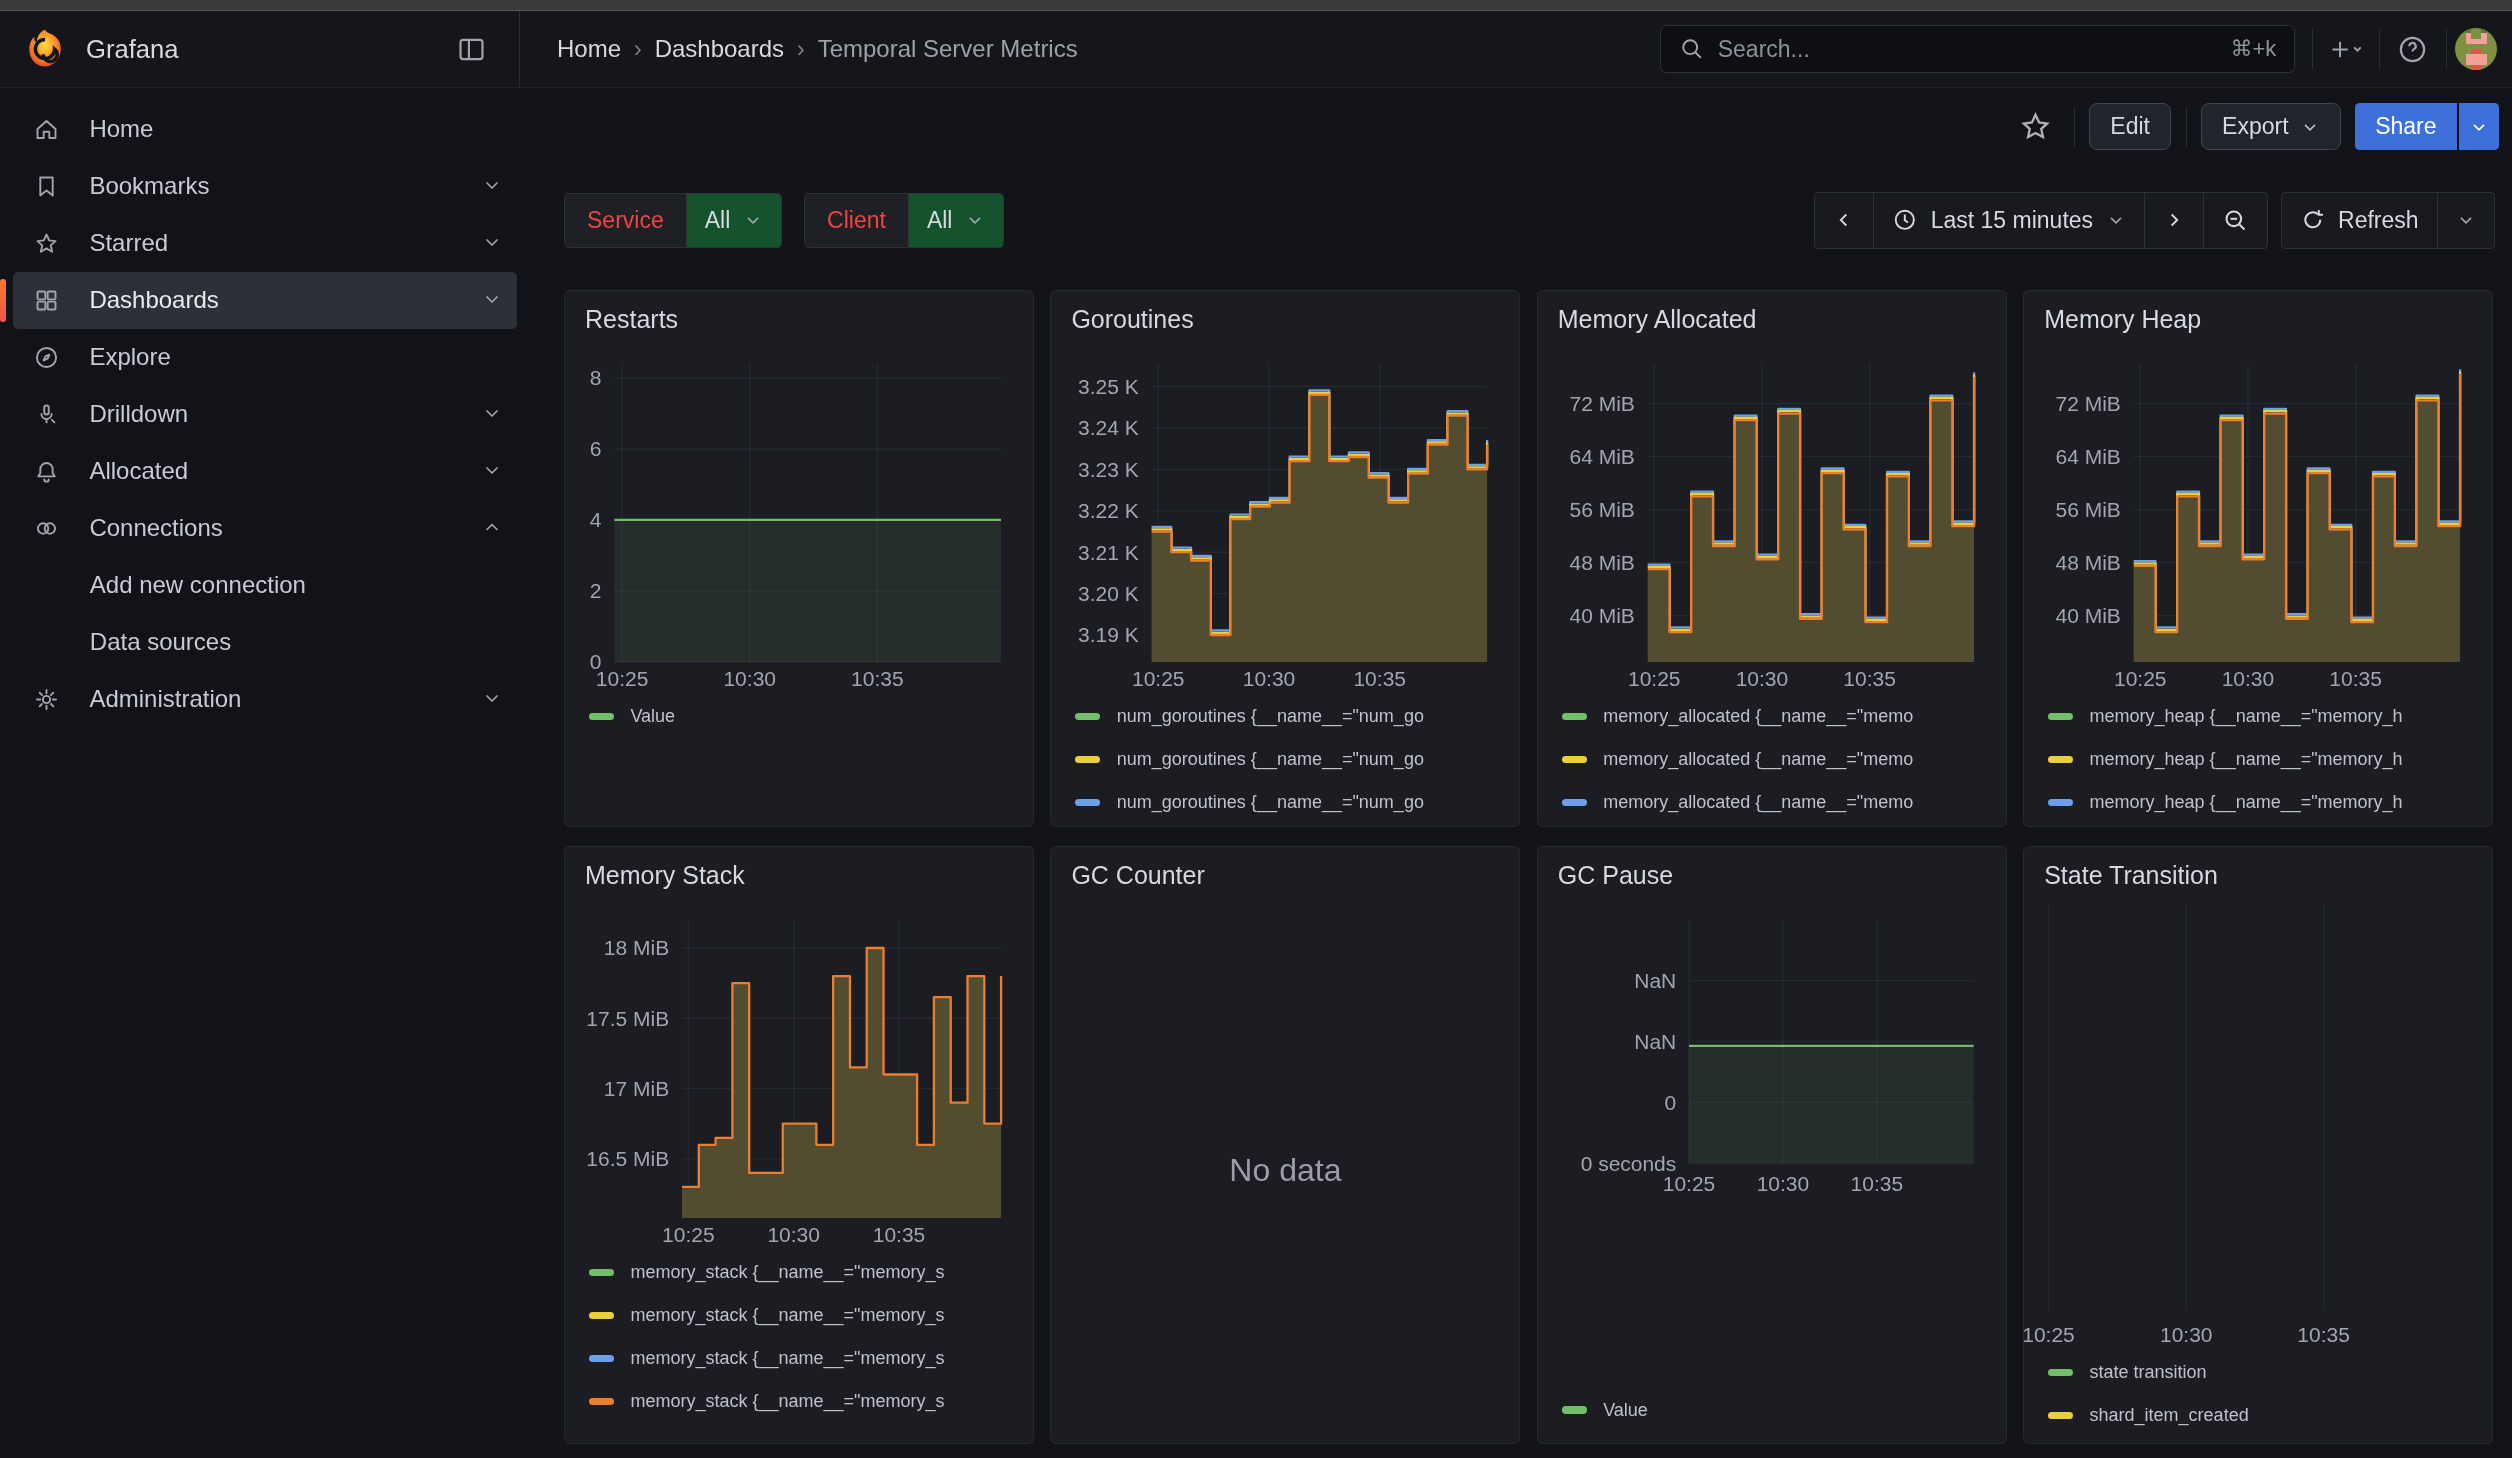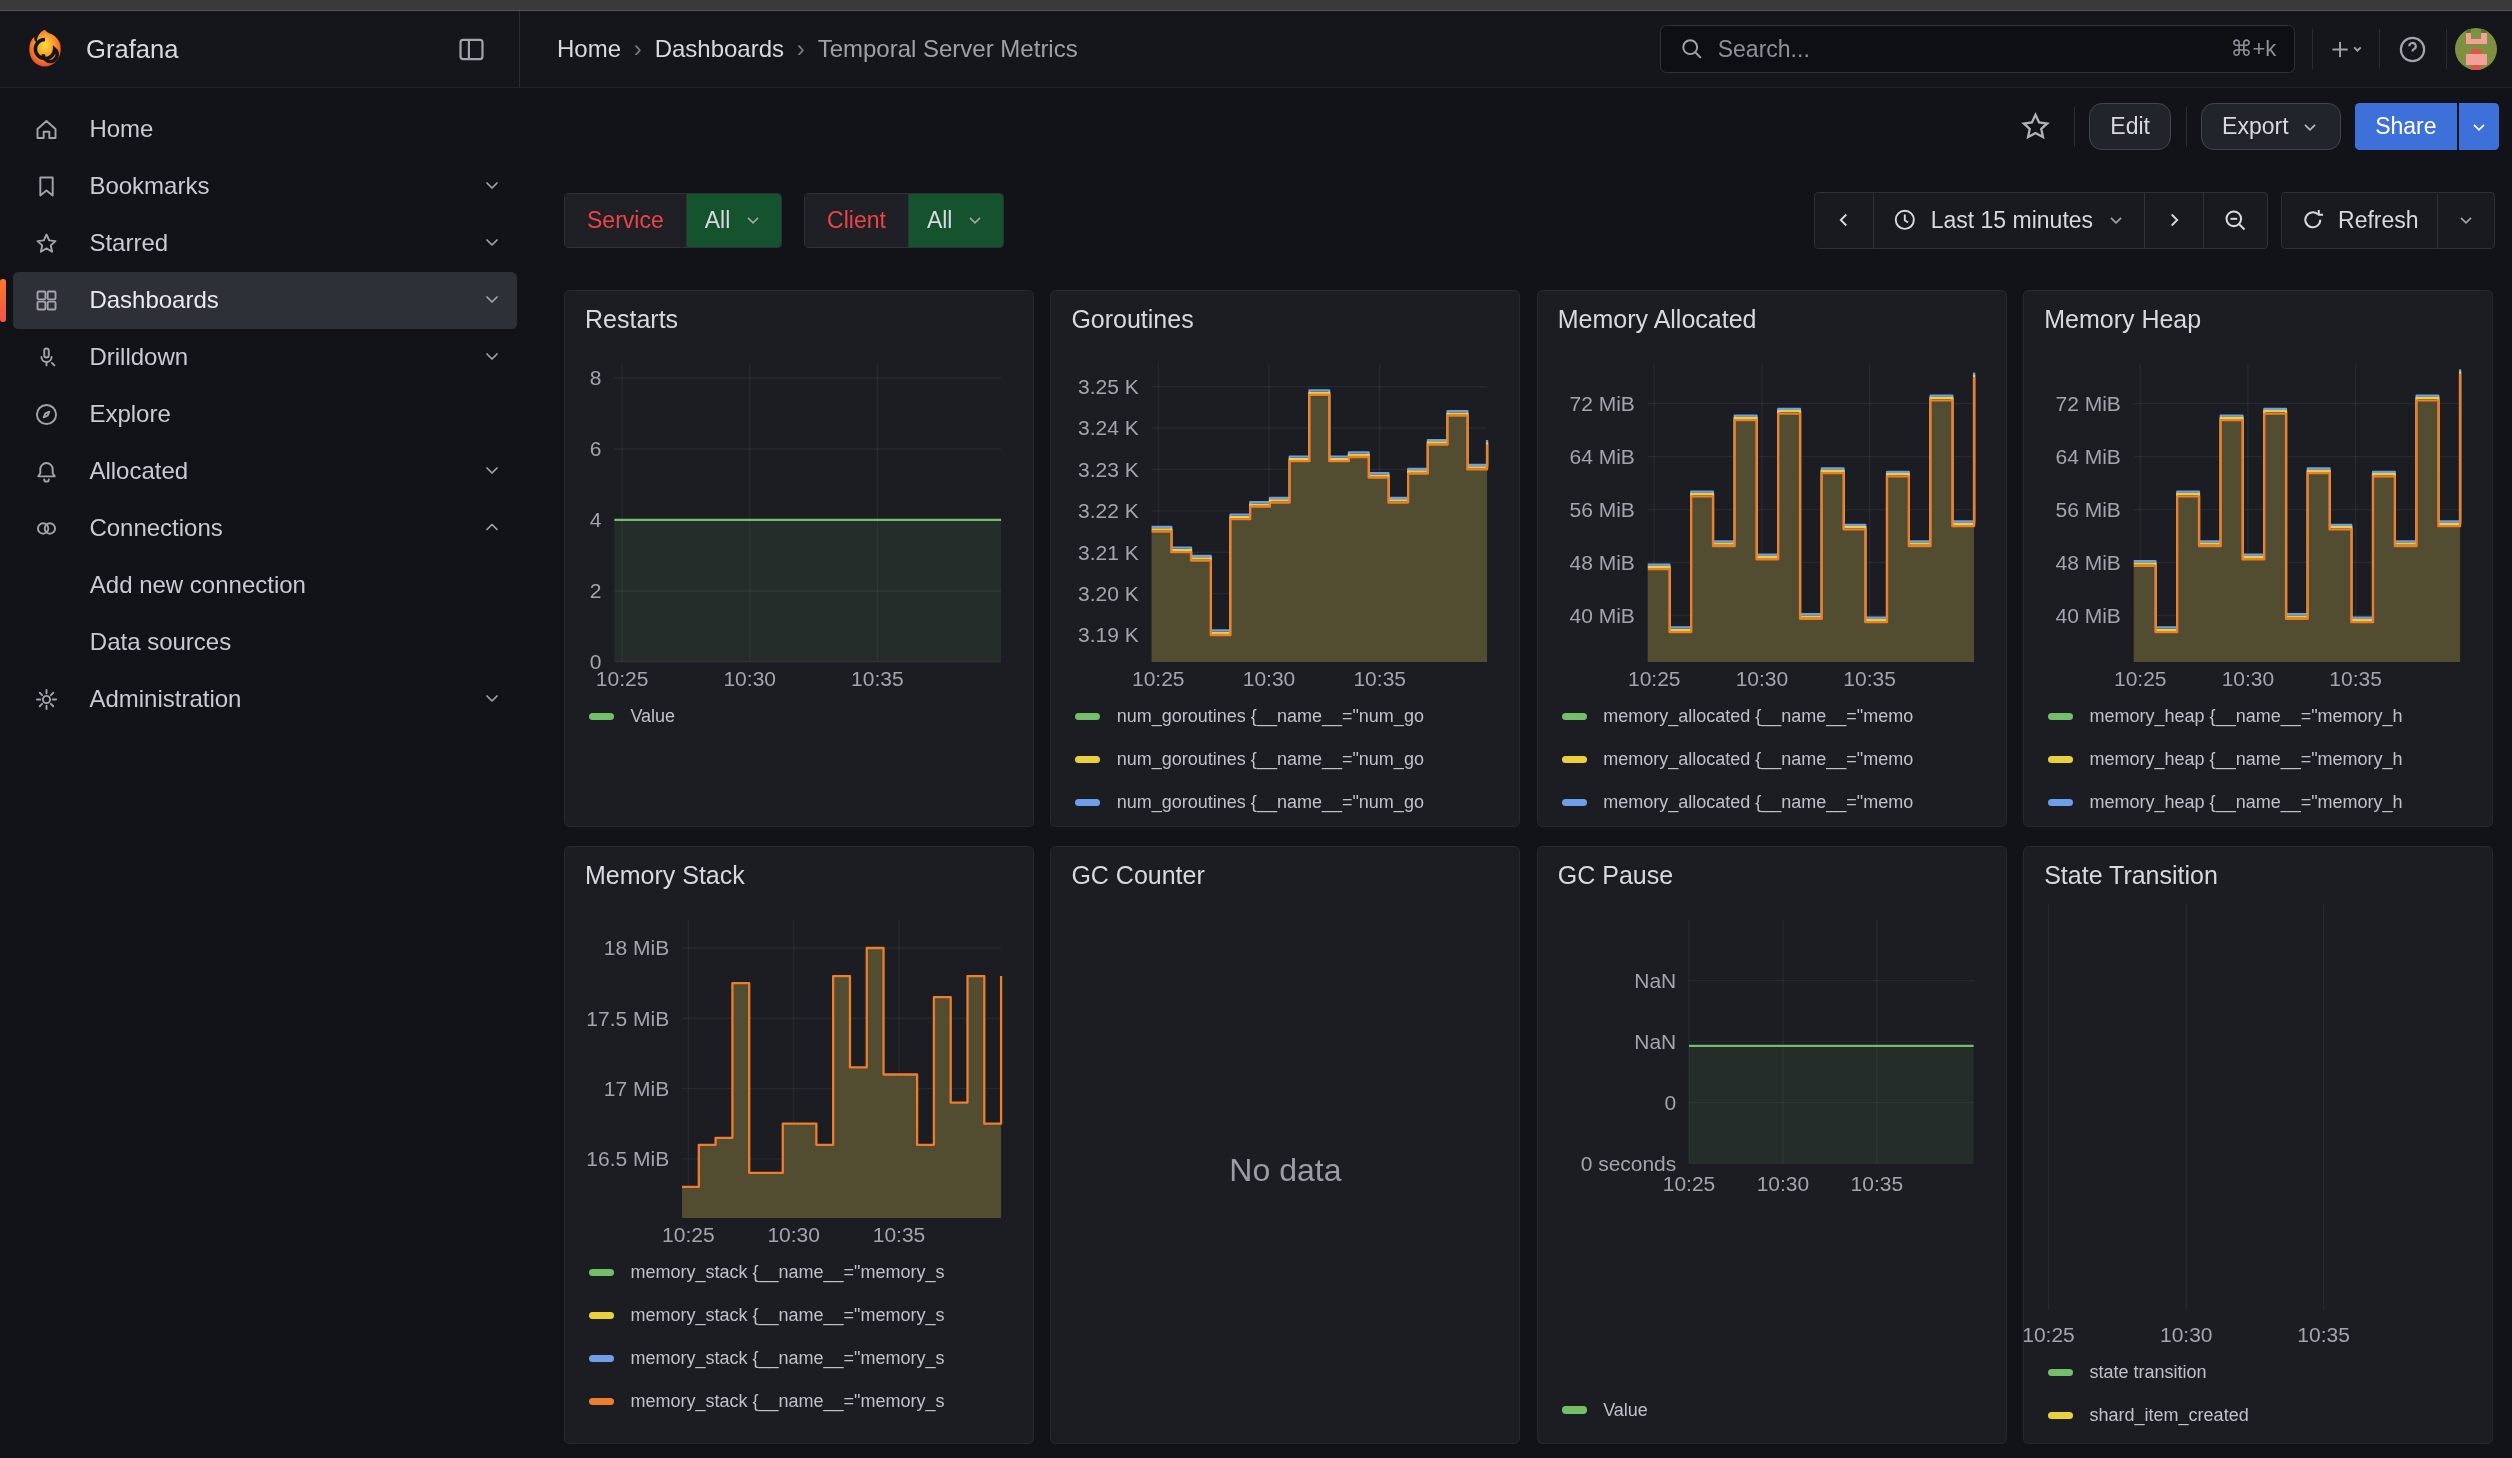--- a/index.html
+++ b/index.html
@@ -46,21 +46,21 @@
   .side-item.active::before { content:""; position:absolute; left:-12.8px; top:7.3px; bottom:7.3px; width:5.5px;
     border-radius:2.7px; background:linear-gradient(180deg,#FA7A28,#F1544D); }
   .side-child { display:flex; align-items:center; height:57px; padding-left:77px; font-size:24px;
     color:#C9CAD3; cursor:pointer; border-radius:5.5px; }
 
   .content { flex:1; min-width:0; display:flex; flex-direction:column; }
 
   
   .toolbar2 { height:77px; flex:none; display:flex; align-items:center; justify-content:flex-end;
     gap:14.6px; padding:0 12.8px; }
-  .btn { height:47px; display:flex; align-items:center; gap:11px; padding:0 20px; border-radius:13px;
+  .btn { height:47px; display:flex; align-items:center; gap:11px; padding:0 20px; border-radius:8px;
     background:#22242B; border:0.9px solid #43454E; color:#D8D9E0; font-size:23px; font-weight:500; cursor:pointer; }
   .btn .caret { color:#B9BAC3; }
   .btn-primary { background:#3D71D9; border:none; color:#FFFFFF; }
   .share-split { display:flex; gap:2.7px; }
   .share-split .btn-caret { width:40px; padding:0; justify-content:center; border-radius:0 4.6px 4.6px 0; }
   .share-split .btn-main { border-radius:4.6px 0 0 4.6px; }
 
   
   .filterbar { height:110px; flex:none; display:flex; align-items:center; padding:0 17.4px 0 31px; gap:22px; }
   .filter-group { display:flex; height:55px; border:0.9px solid #2f3138; border-radius:4.6px; overflow:hidden; }
@@ -215,39 +215,39 @@
             </svg>
           </span>
           <span class="s-label">Dashboards</span>
           <span class="s-chevron"><svg width="24" height="24" viewBox="0 0 24 24" fill="none" stroke="currentColor" stroke-width="1.7" stroke-linejoin="round" stroke-linecap="round">
               <polyline points="7 10 12 15 17 10"></polyline>
             </svg></span>
         </div>
         <div class="side-item">
           <span class="s-icon">
             <svg width="27" height="27" viewBox="0 0 24 24" fill="none" stroke="currentColor" stroke-width="1.7" stroke-linejoin="round" stroke-linecap="round">
+              <circle cx="12" cy="12" r="8.5"></circle>
+              <path d="M9.5 14.5 L11 11 L14.5 9.5 L13 13 Z"></path>
+            </svg>
+          </span>
+          <span class="s-label">Explore</span>
+        </div>
+        <div class="side-item">
+          <span class="s-icon">
+            <svg width="27" height="27" viewBox="0 0 24 24" fill="none" stroke="currentColor" stroke-width="1.7" stroke-linejoin="round" stroke-linecap="round">
               <rect x="10" y="4" width="4" height="8" rx="2"></rect>
               <path d="M7.5 11.5 a4.5 4.5 0 0 0 9 0"></path>
               <line x1="12" y1="16" x2="12" y2="19"></line>
               <line x1="16.8" y1="16.8" x2="19" y2="19"></line>
             </svg>
           </span>
           <span class="s-label">Drilldown</span>
           <span class="s-chevron"><svg width="24" height="24" viewBox="0 0 24 24" fill="none" stroke="currentColor" stroke-width="1.7" stroke-linejoin="round" stroke-linecap="round">
               <polyline points="7 10 12 15 17 10"></polyline>
             </svg></span>
-        </div>
-        <div class="side-item">
-          <span class="s-icon">
-            <svg width="27" height="27" viewBox="0 0 24 24" fill="none" stroke="currentColor" stroke-width="1.7" stroke-linejoin="round" stroke-linecap="round">
-              <circle cx="12" cy="12" r="8.5"></circle>
-              <path d="M9.5 14.5 L11 11 L14.5 9.5 L13 13 Z"></path>
-            </svg>
-          </span>
-          <span class="s-label">Explore</span>
         </div>
         <div class="side-item">
           <span class="s-icon">
             <svg width="27" height="27" viewBox="0 0 24 24" fill="none" stroke="currentColor" stroke-width="1.7" stroke-linejoin="round" stroke-linecap="round">
               <path d="M12 4.5 a5.5 5.5 0 0 1 5.5 5.5 v3.5 l1.8 2.8 H4.7 L6.5 13.5 V10 A5.5 5.5 0 0 1 12 4.5 Z"></path>
               <path d="M10 19 a2 2 0 0 0 4 0"></path>
             </svg>
           </span>
           <span class="s-label">Allocated</span>
           <span class="s-chevron"><svg width="24" height="24" viewBox="0 0 24 24" fill="none" stroke="currentColor" stroke-width="1.7" stroke-linejoin="round" stroke-linecap="round">

